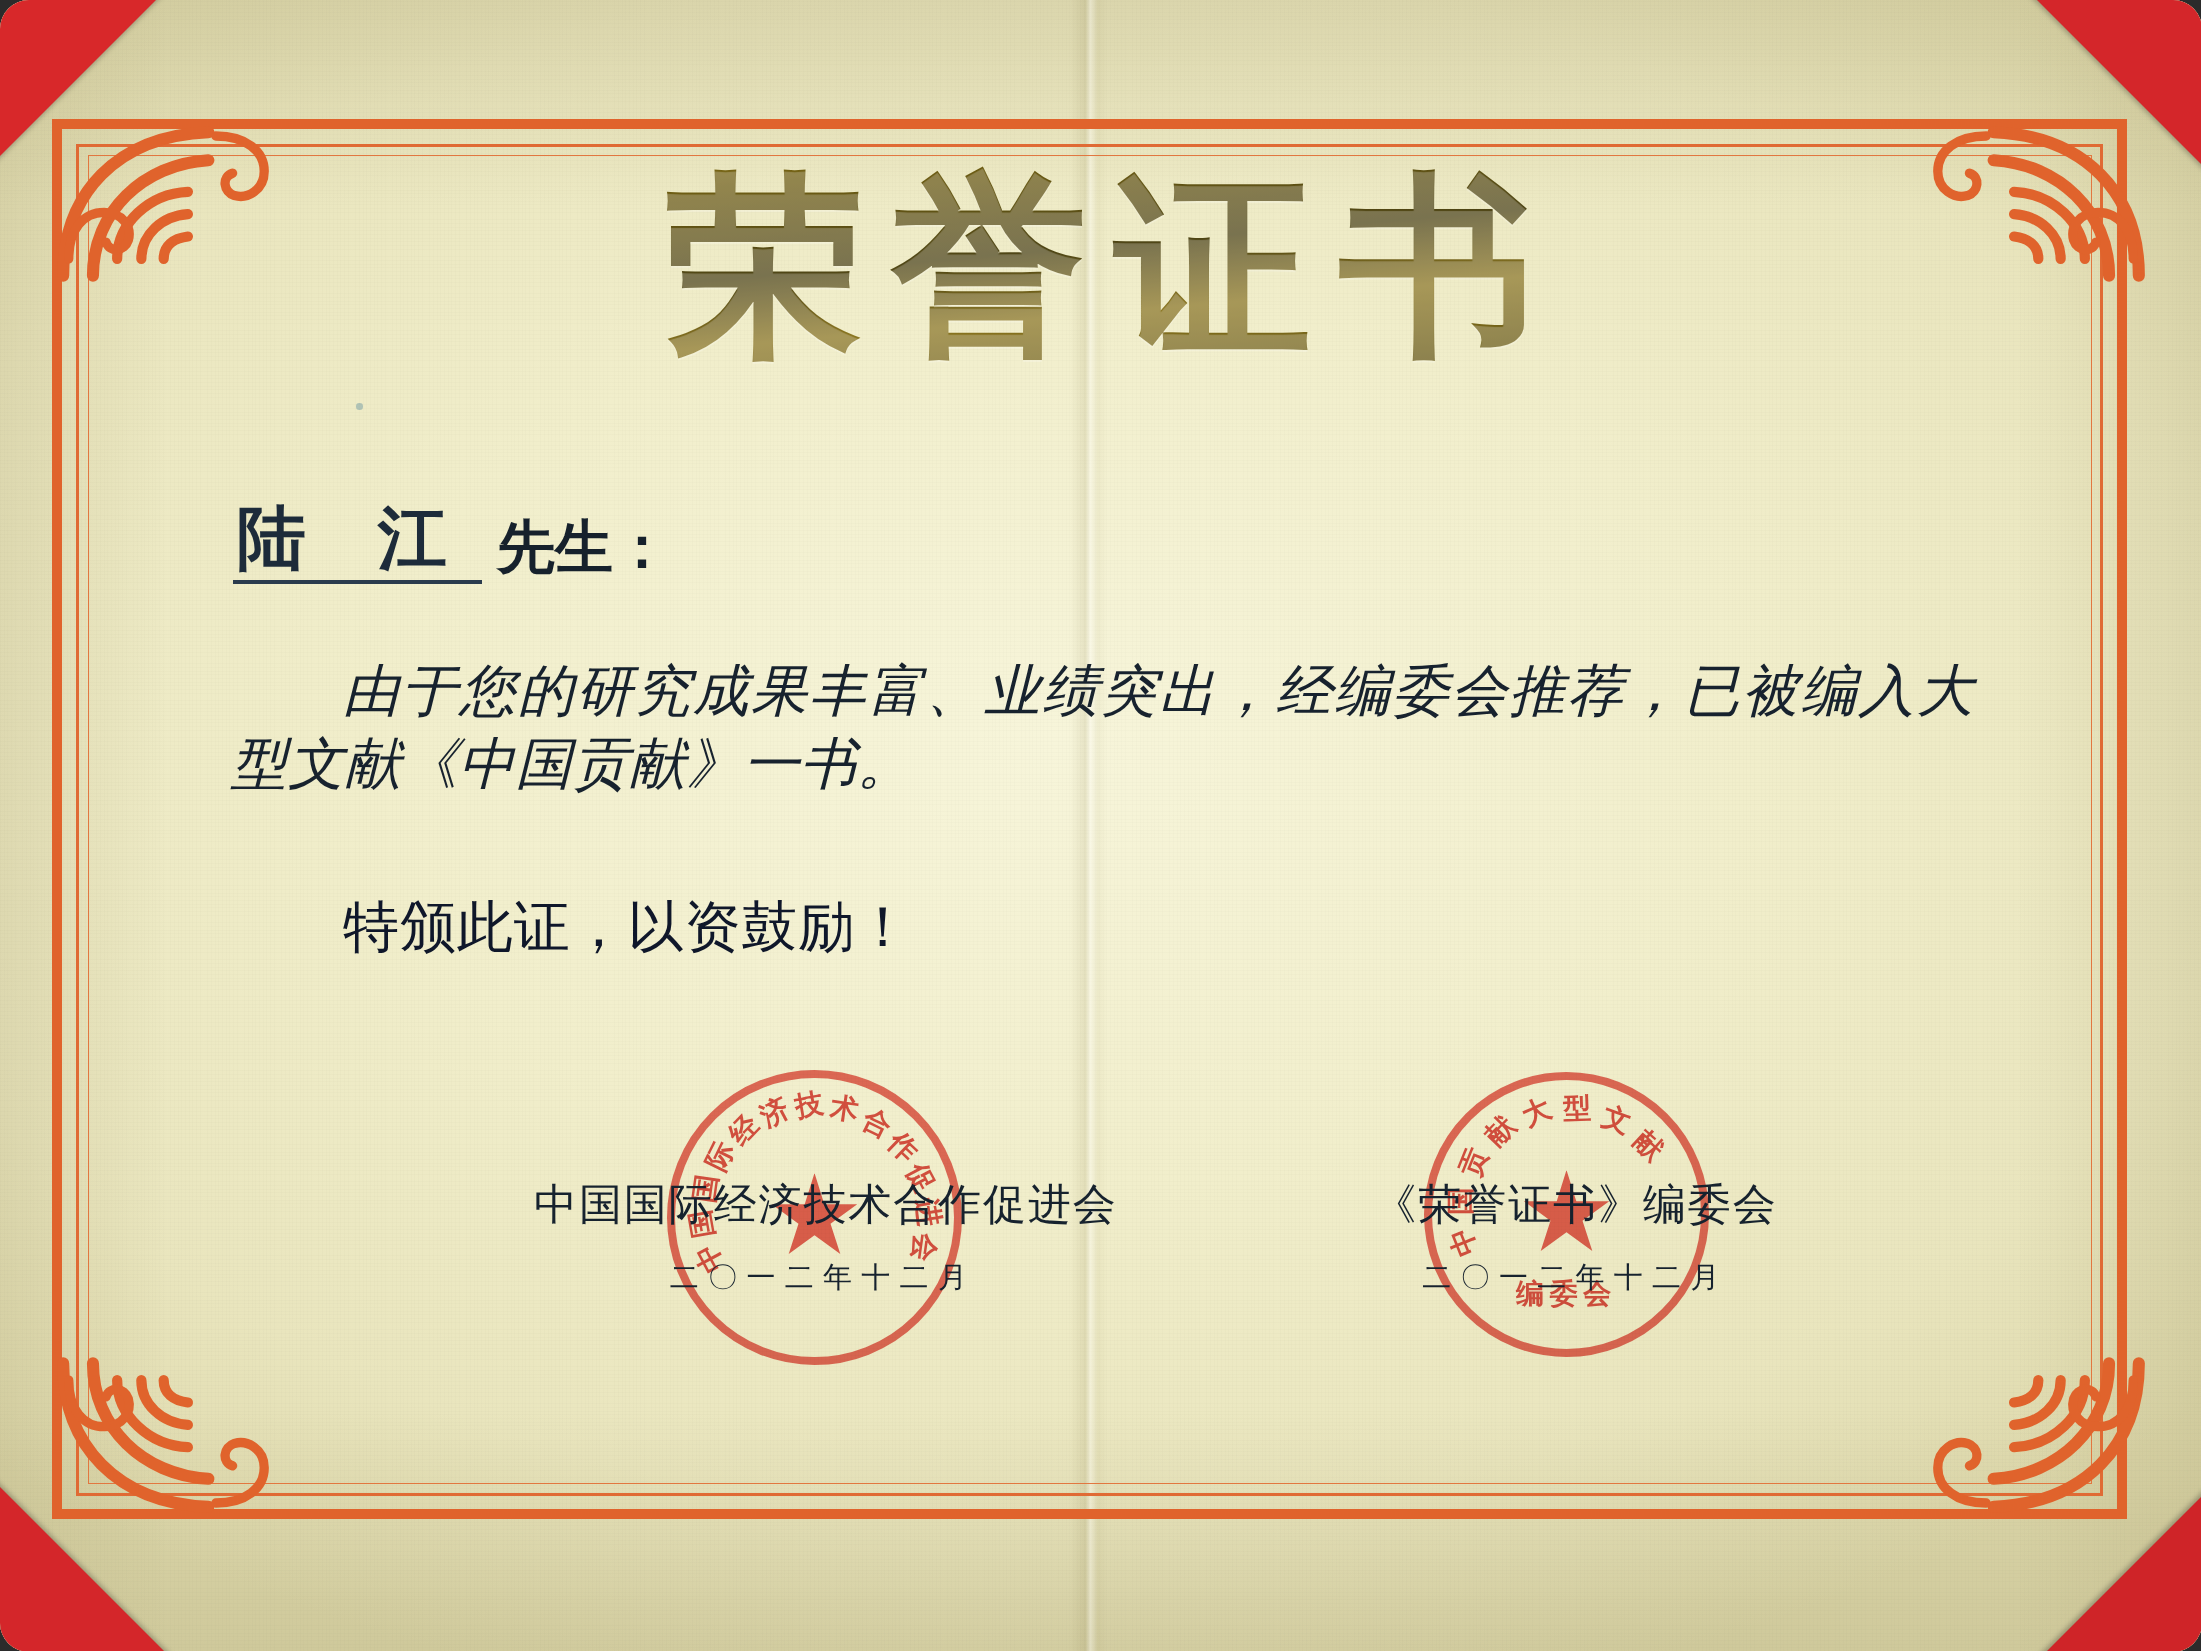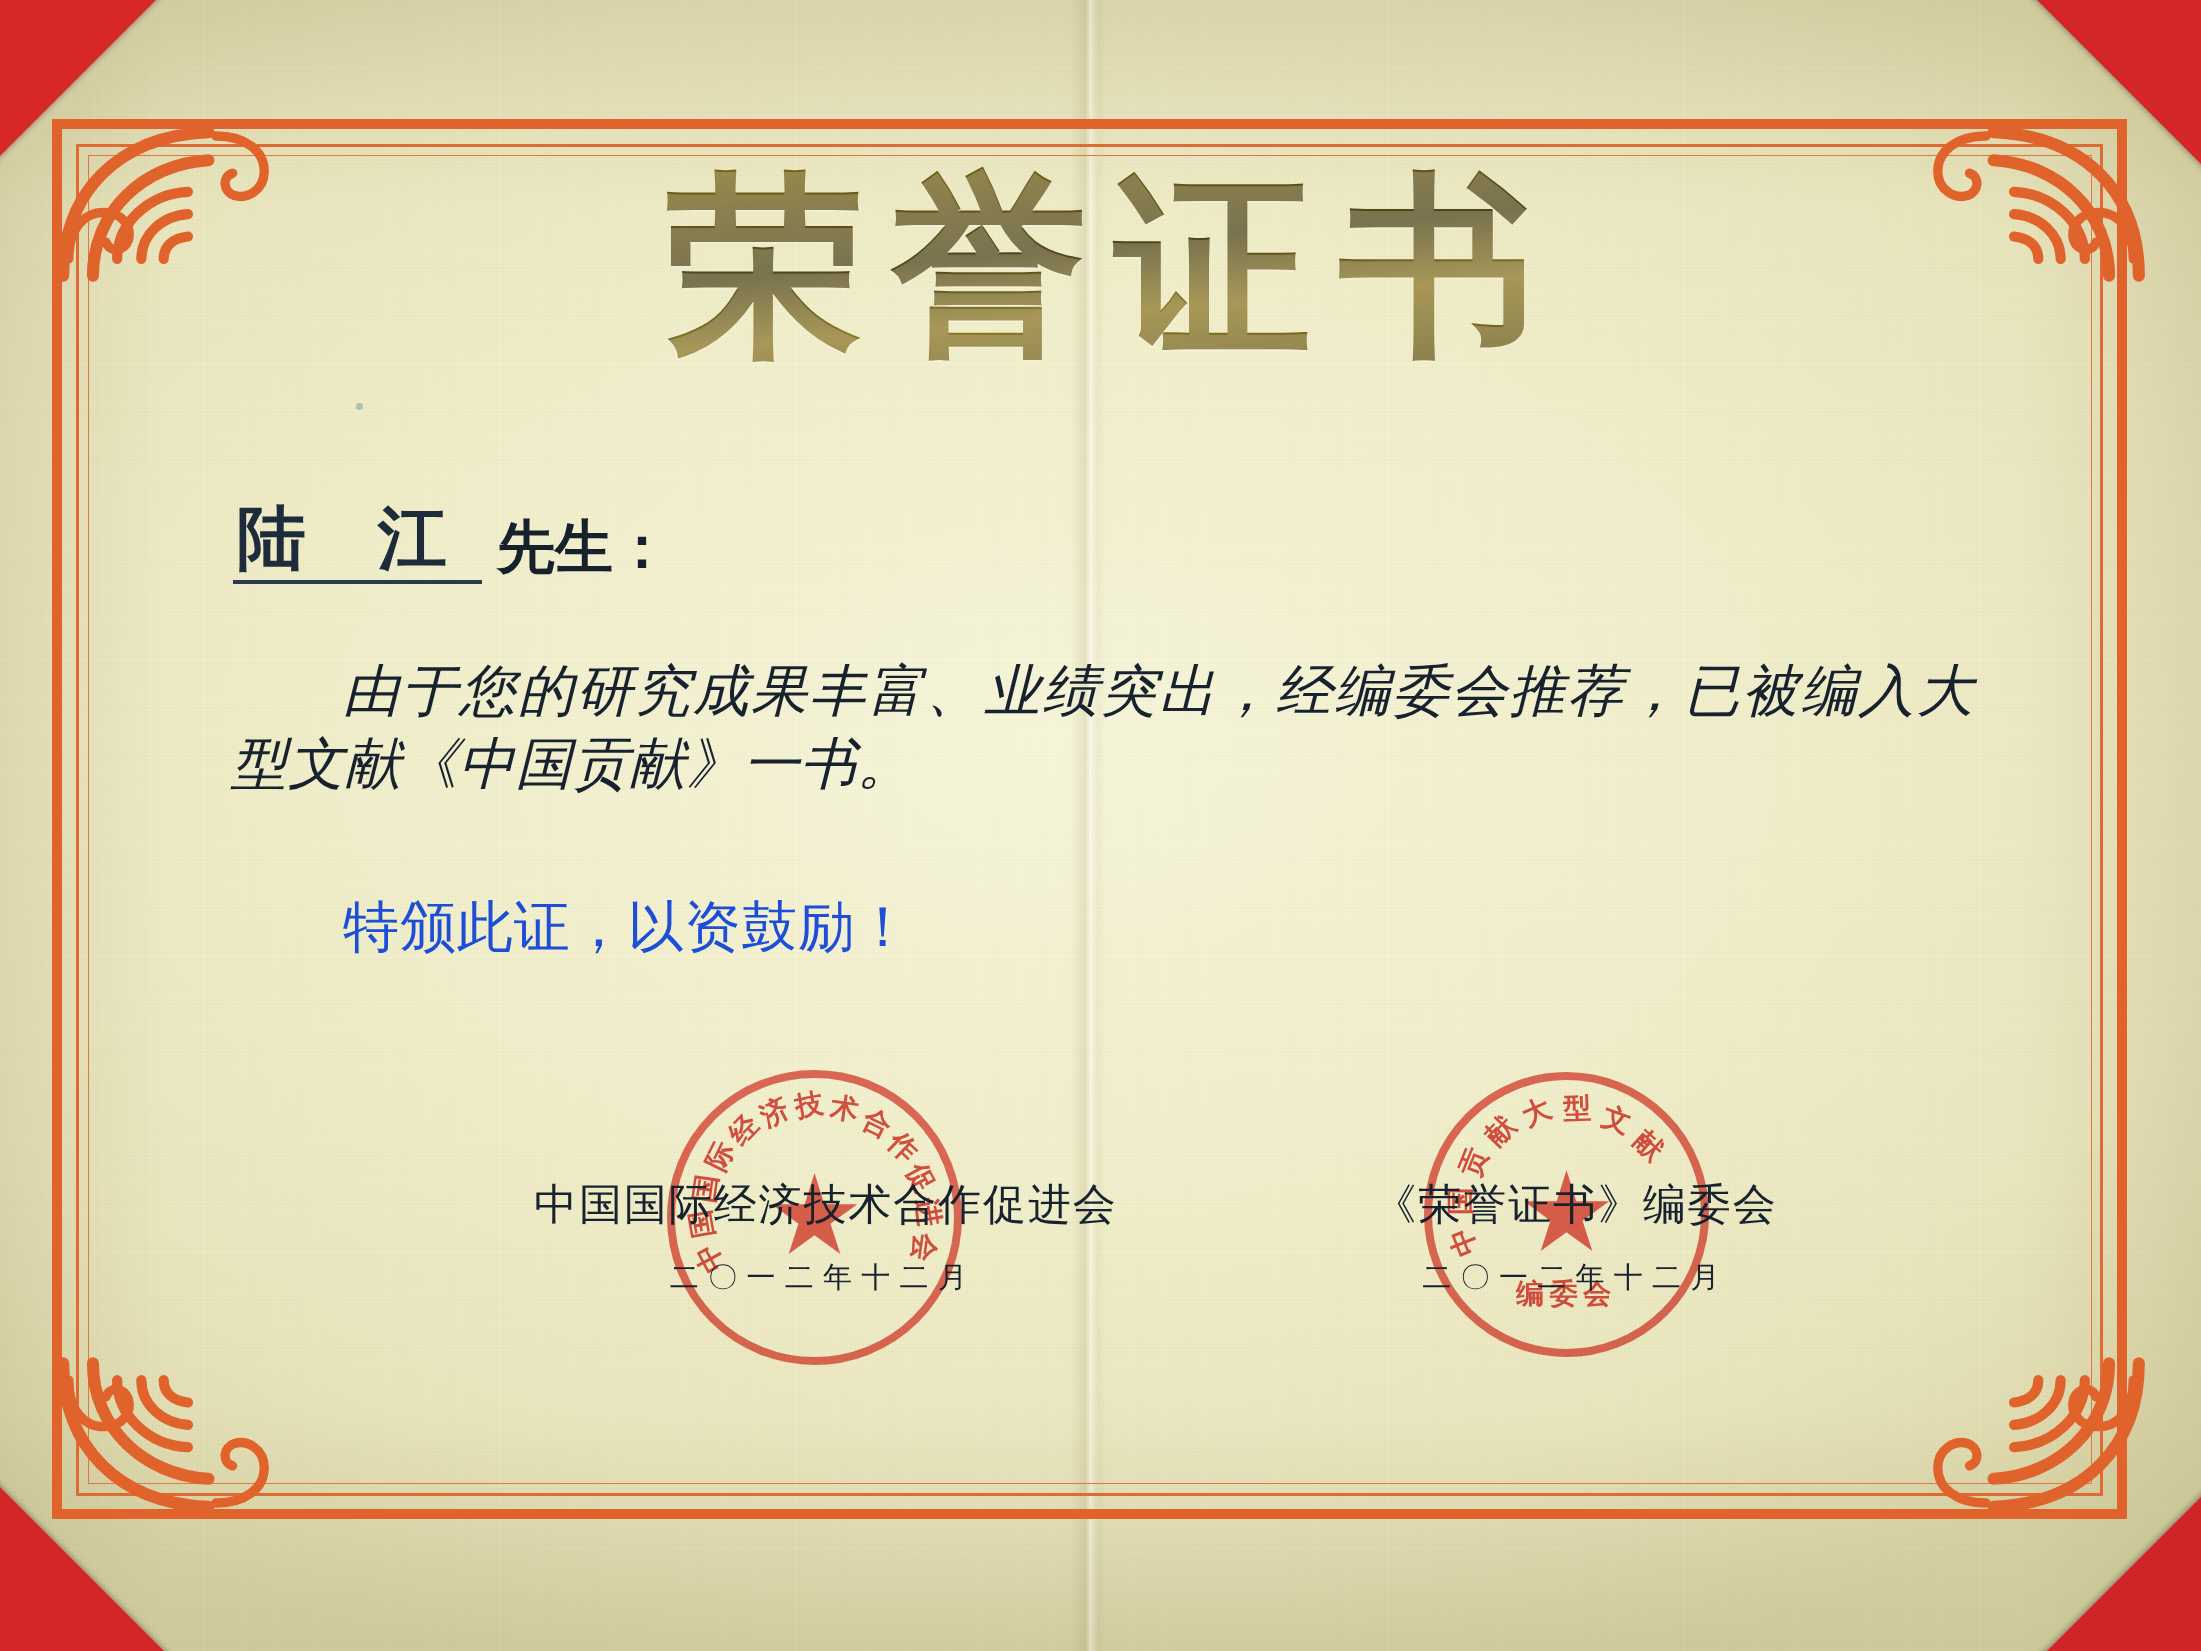--- a/index.html
+++ b/index.html
@@ -7,20 +7,21 @@
     padding: 0;
     background: #2b2b2b;
   }
   .page {
     position: relative;
     width: 2202px;
     height: 1652px;
     overflow: hidden;
     background: #f2efcf;
     font-family: "DejaVu Sans", sans-serif;
+    border-radius: 29px;
   }
 
   
   .paper-base {
     position: absolute;
     inset: 0;
     background:
       radial-gradient(ellipse 70% 60% at 48% 45%, #f7f5da 0%, #f1eecb 45%, #e9e5bd 78%, #ddd8ab 100%);
   }
   .paper-noise {
@@ -187,21 +188,21 @@
   }
   .body-text p { margin: 12px 0 17px 0; font-style: italic; }
   .p-indent { text-indent: 112px; }
   .closing {
     position: absolute;
     left: 231px;
     top: 890px;
     width: 1743px;
     font-family: "DejaVu Serif", "Liberation Serif", serif;
     font-size: 56px;
-    color: #1d4ed8;
+    color: #0f172a;
     text-indent: 112px;
     letter-spacing: 0.9px;
   }
 
   
   .sig {
     position: absolute;
     text-align: center;
     font-family: "DejaVu Serif", "Liberation Serif", serif;
     color: #16222e;

